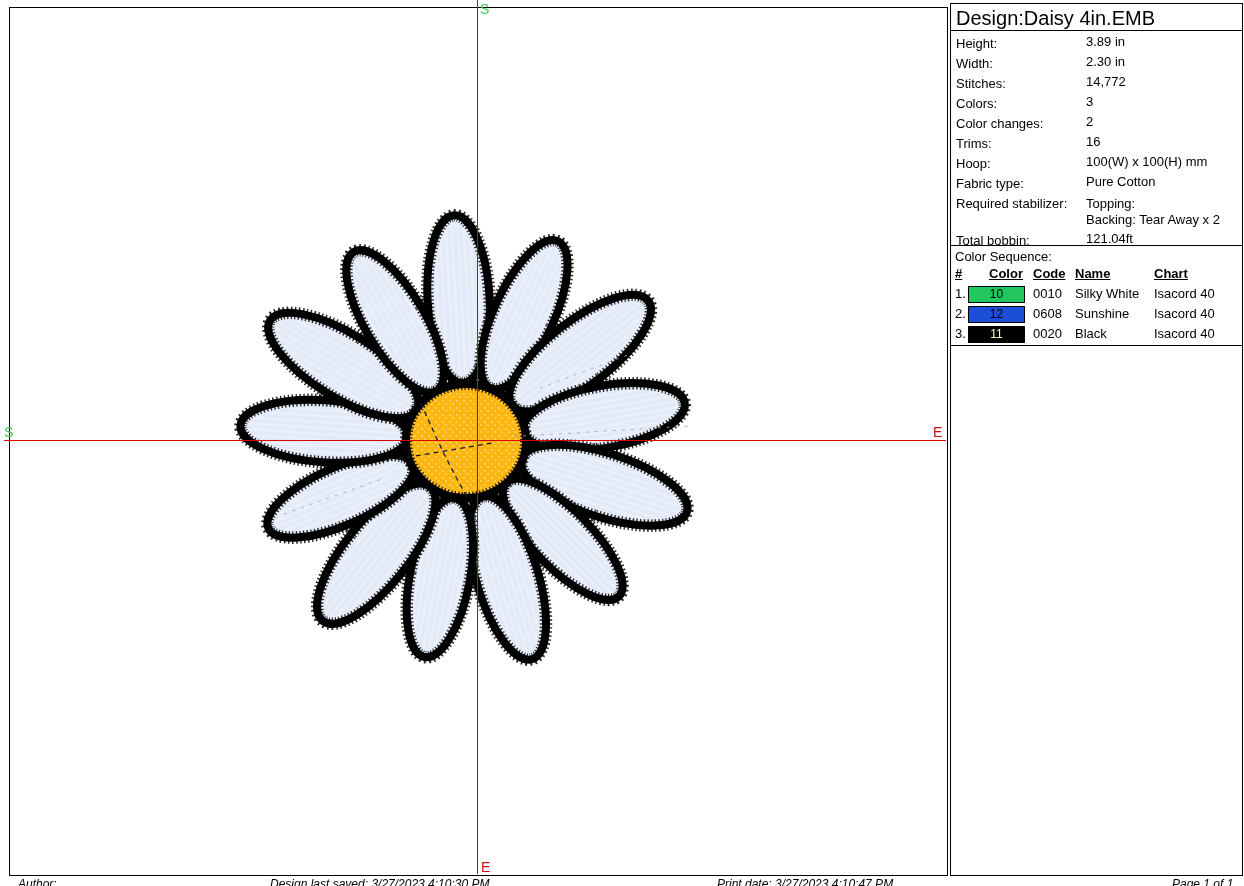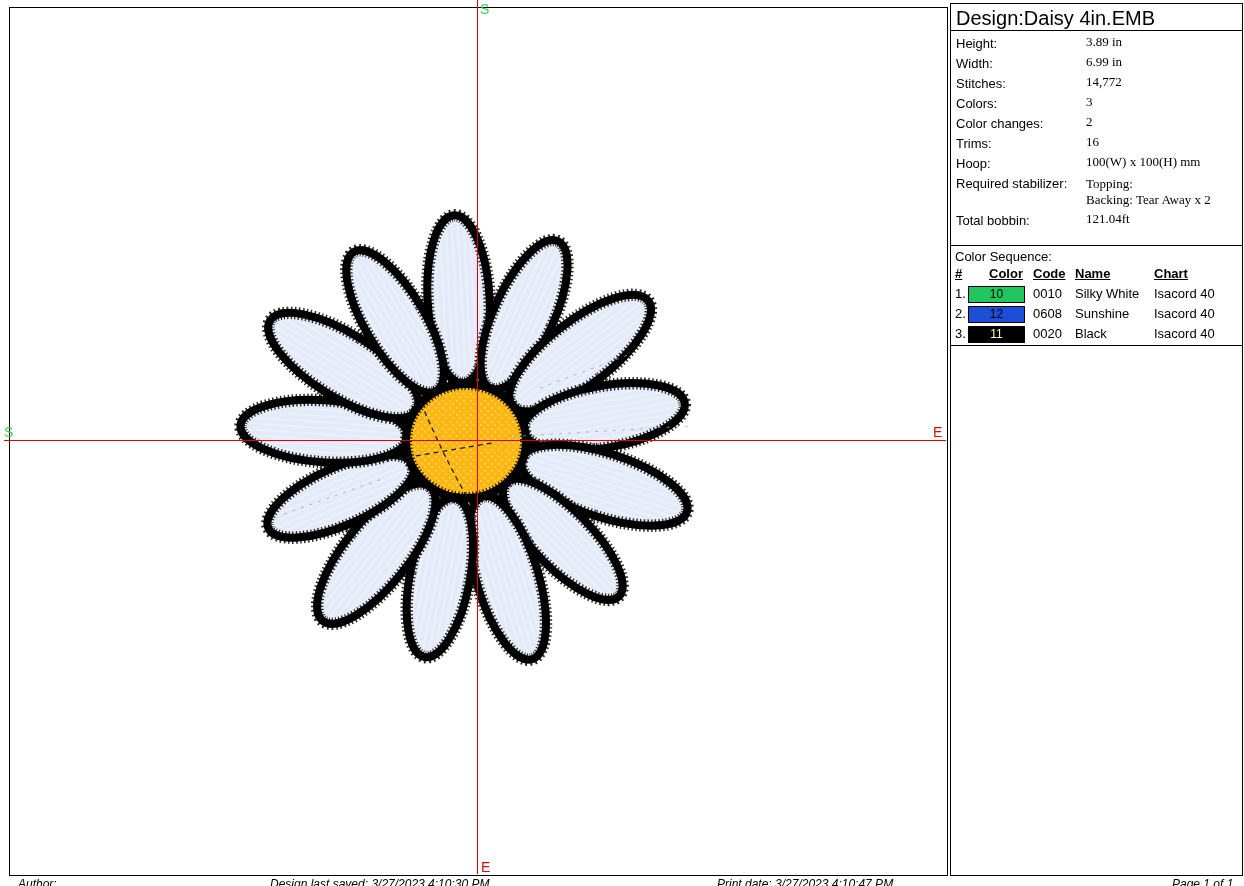--- a/index.html
+++ b/index.html
@@ -14,21 +14,21 @@
   svg.overlay{position:absolute;left:0;top:0;}
   .panel-box{
     position:absolute;left:950px;width:293px;border:1px solid #000;
     box-sizing:border-box;background:#fff;
   }
   #title-box{top:3px;height:28px;font-size:20px;padding:3px 0 0 5px;white-space:nowrap;overflow:hidden;}
   #props-box{top:30px;height:216px;padding-top:3px;}
   .prop-row{display:flex;font-size:13px;line-height:20px;padding-left:5px;}
   .prop-label{width:130px;flex:none;}
   .prop-value{flex:1;}
-  .prop-value .vline{line-height:16px;font-family:Liberation Serif, serif;}
+  .prop-value .vline{line-height:16px;}
   .prop-row.multi{line-height:16px;padding-top:2px;padding-bottom:3px;}
   #colors-box{top:245px;height:101px;font-size:13px;}
   .cs-heading{padding:3px 0 0 4px;}
   .cs-row{position:relative;height:20px;}
   .cs-row span{position:absolute;top:2px;white-space:nowrap;}
   .cs-row .c-num{left:4px;}
   .cs-row .c-col{left:38px;}
   .cs-row .c-code{left:82px;}
   .cs-row .c-name{left:124px;}
   .cs-row .c-chart{left:203px;}
@@ -137,21 +137,21 @@
 <div class="panel-box" id="props-box">
     <div class="prop-row">
       <div class="prop-label">Height:</div>
       <div class="prop-value">
         <div class="vline">3.89 in</div>
       </div>
     </div>
     <div class="prop-row">
       <div class="prop-label">Width:</div>
       <div class="prop-value">
-        <div class="vline">6.99 in</div>
+        <div class="vline">2.30 in</div>
       </div>
     </div>
     <div class="prop-row">
       <div class="prop-label">Stitches:</div>
       <div class="prop-value">
         <div class="vline">14,772</div>
       </div>
     </div>
     <div class="prop-row">
       <div class="prop-label">Colors:</div>
@@ -168,20 +168,26 @@
     <div class="prop-row">
       <div class="prop-label">Trims:</div>
       <div class="prop-value">
         <div class="vline">16</div>
       </div>
     </div>
     <div class="prop-row">
       <div class="prop-label">Hoop:</div>
       <div class="prop-value">
         <div class="vline">100(W) x 100(H) mm</div>
+      </div>
+    </div>
+    <div class="prop-row">
+      <div class="prop-label">Fabric type:</div>
+      <div class="prop-value">
+        <div class="vline">Pure Cotton</div>
       </div>
     </div>
     <div class="prop-row multi">
       <div class="prop-label">Required stabilizer:</div>
       <div class="prop-value">
         <div class="vline">Topping:</div>
         <div class="vline">Backing: Tear Away x 2</div>
       </div>
     </div>
     <div class="prop-row">

